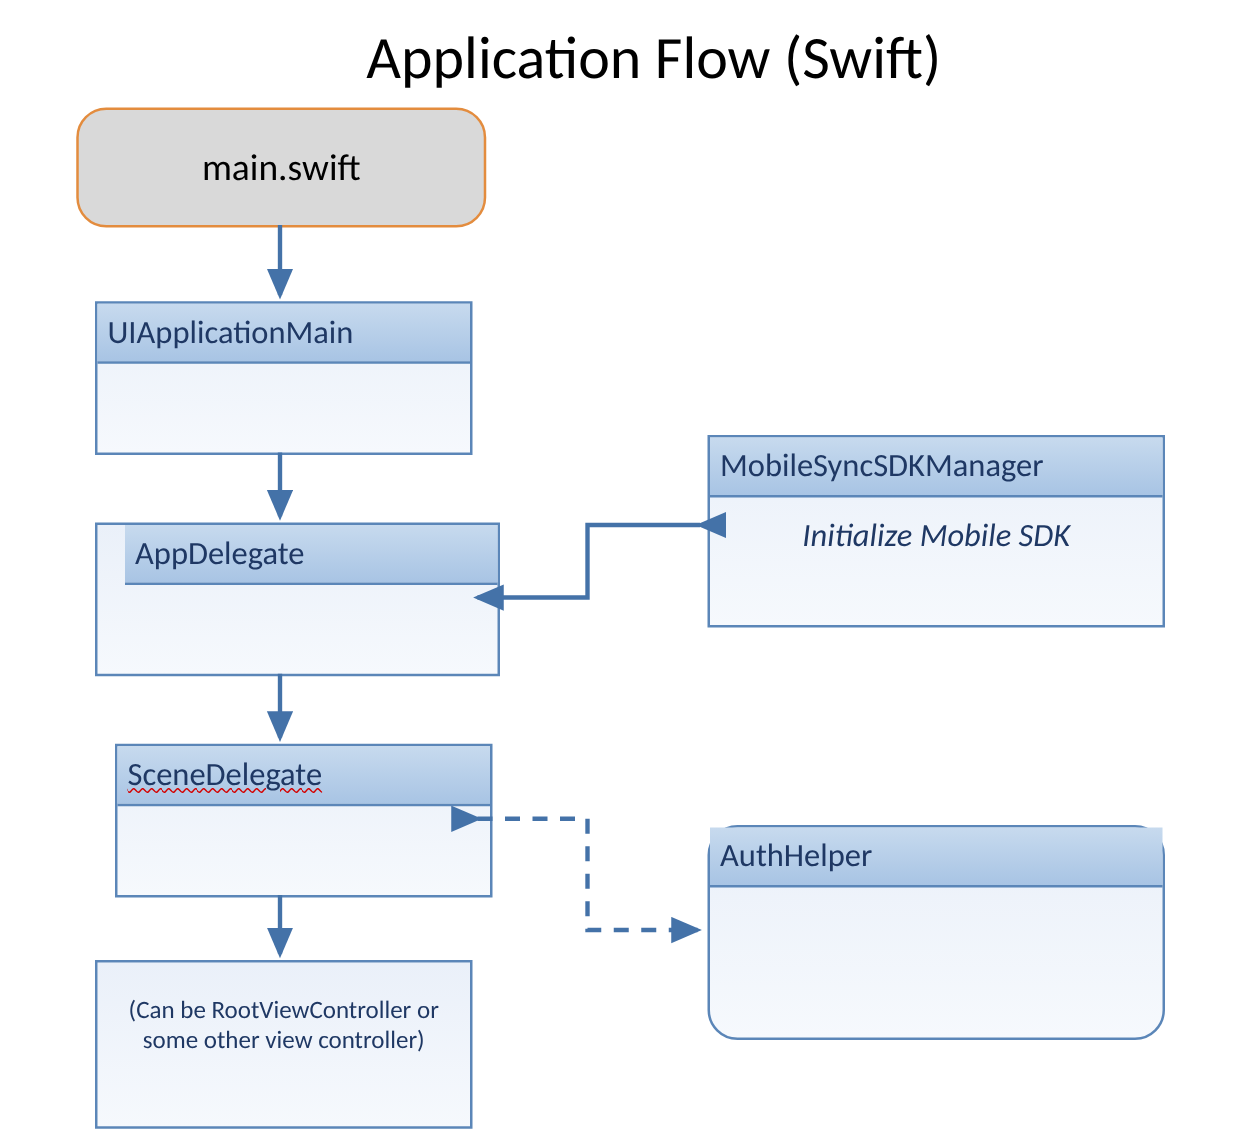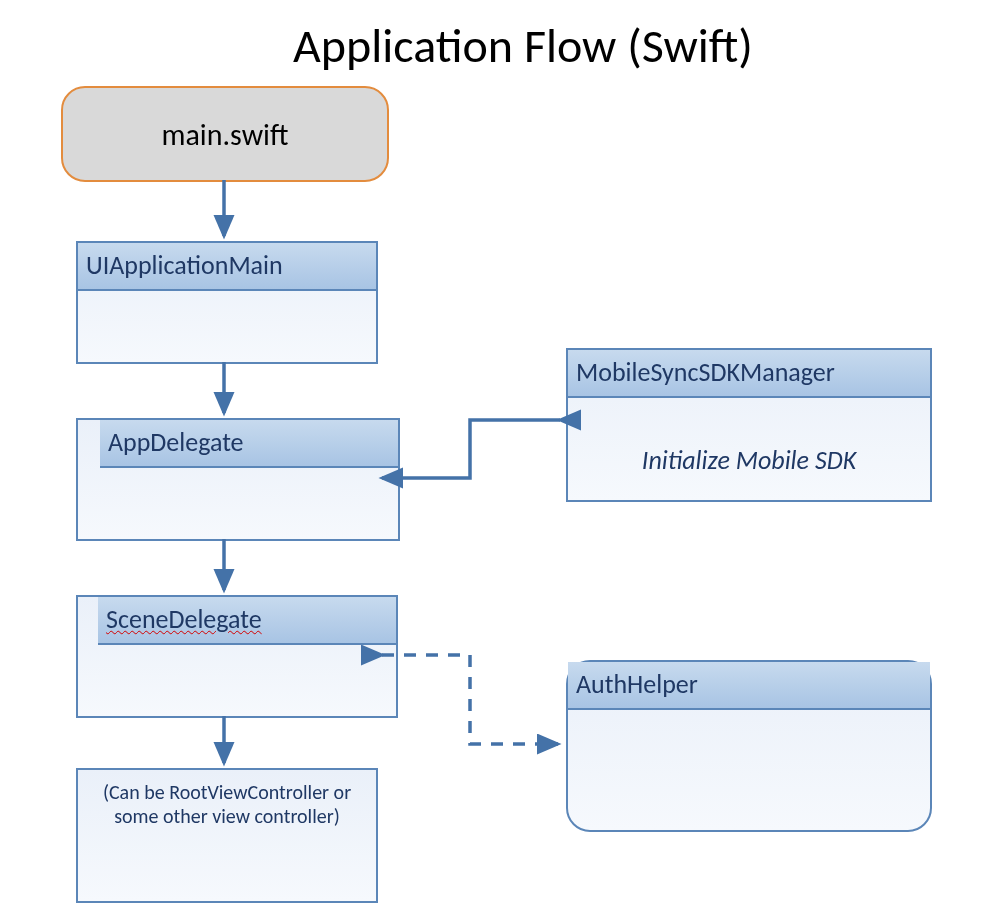--- a/index.html
+++ b/index.html
@@ -46,22 +46,22 @@
     font-size: 26px;
     color: #1f3864;
     padding: 6px 8px 8px 8px;
   }
   .node .body {
     padding: 6px 10px;
     text-align: center;
     font-size: 22px;
     color: #1f3864;
   }
-  .node .body.italic { font-style: italic; font-size: 26px; padding-top: 14px; margin-top: 32px; }
-  .node .body.small { font-size: 20px; padding: 10px 10px 0 10px; }
+  .node .body.italic { font-style: italic; font-size: 26px; padding-top: 14px; }
+  .node .body.small { font-size: 20px; padding: 26px 10px 0 10px; }
   .underline-red {
     text-decoration: underline wavy #d40000;
     text-decoration-thickness: 1px;
     text-underline-offset: 2px;
   }
   svg.arrows {
     position: absolute;
     left: 0; top: 0;
     width: 1000px; height: 916px;
     pointer-events: none;
@@ -79,21 +79,21 @@
 <div class="node" style="left:76px; top:241px; width:298px; height:119px;">
   <div class="hdr">UIApplicationMain</div>
   <div class="body"></div>
 </div>
 
 <div class="node" style="left:76px; top:418px; width:298px; height:119px;padding-left:22px;">
   <div class="hdr">AppDelegate</div>
   <div class="body"></div>
 </div>
 
-<div class="node" style="left:76px; top:595px; width:298px; height:119px;padding-left:20px;">
+<div class="node" style="left:92px; top:595px; width:298px; height:119px;">
   <div class="hdr" id="scene-hdr"><span class="underline-red">SceneDelegate</span></div>
   <div class="body"></div>
 </div>
 
 <div class="node" style="left:76px; top:768px; width:298px; height:131px;">
   <div class="body small">(Can be RootViewController or some other view controller)</div>
 </div>
 
 <div class="node" style="left:566px; top:348px; width:362px; height:150px;">
   <div class="hdr">MobileSyncSDKManager</div>

